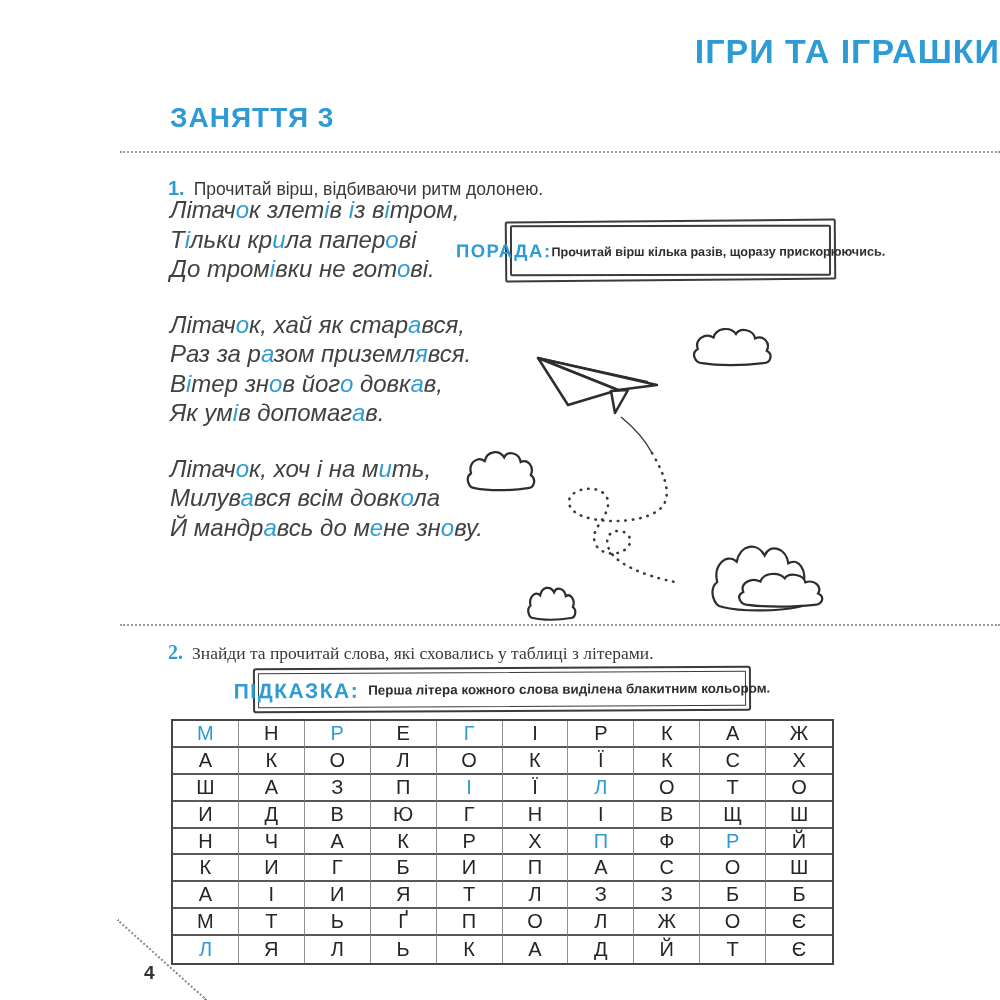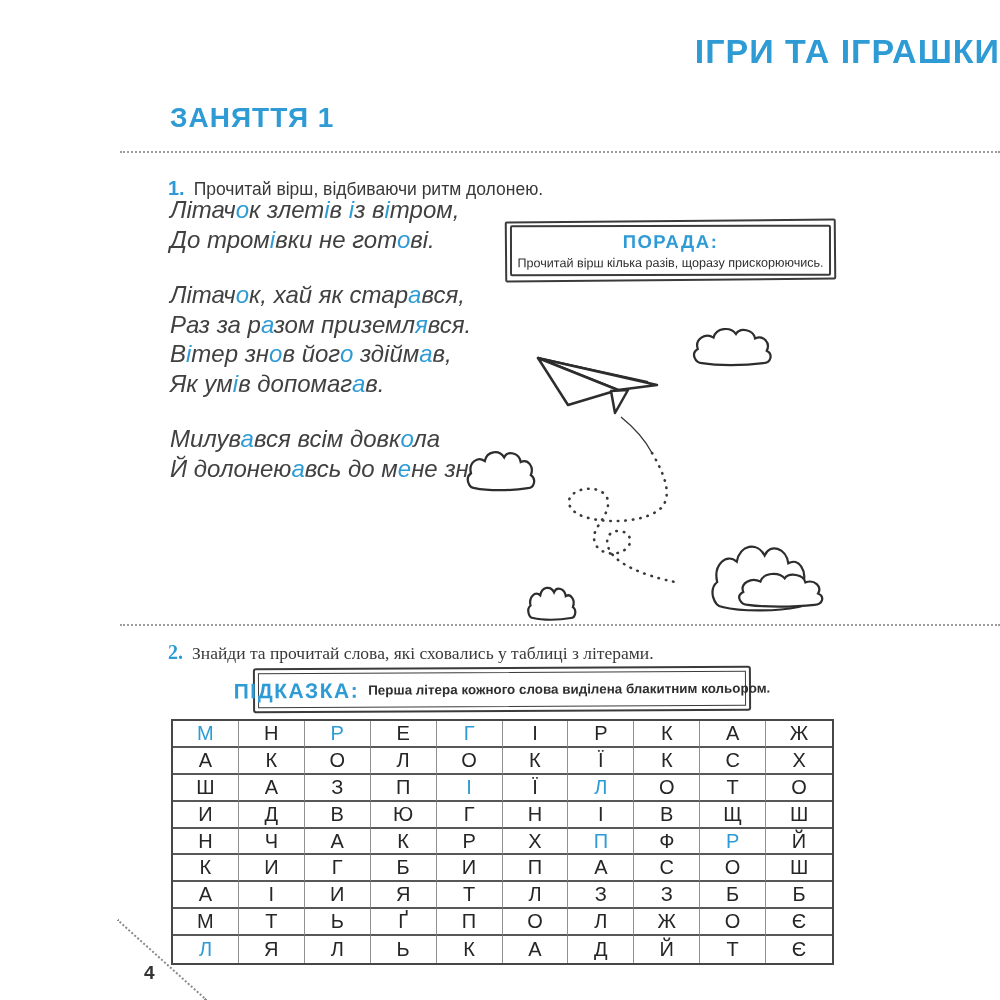--- a/index.html
+++ b/index.html
@@ -31,25 +31,25 @@
   .poem-line { white-space:nowrap; }
   .blue-letter { color:var(--accent); }
 
   .tip-box {
     position:absolute; left:505px; top:220px; width:327px; height:57px;
     border:2px solid #3b3b3b; border-radius:2px; background:#fff; transform:rotate(-0.5deg);
   }
   .tip-inner {
     position:absolute; inset:3px; border:2px solid #3b3b3b; border-radius:2px;
     transform:rotate(0.4deg); background:#fff;
-    display:flex; flex-direction:column; align-items:center; justify-content:center;
+    display:flex; flex-direction:row; align-items:center; justify-content:center;
     text-align:center; padding:13px 6px;
   }
   .tip-title { font-size:18.5px; font-weight:bold; letter-spacing:1.5px; color:var(--accent); }
-  .tip-text  { font-size:12.6px; font-weight:normal; color:#2e2e2e; margin-top:3px; white-space:nowrap; }
+  .tip-text  { font-size:12.6px; font-weight:bold; color:#2e2e2e; margin-top:3px; white-space:nowrap; }
 
   .illustration { position:absolute; left:440px; top:295px; width:460px; height:345px; }
 
   .hint-box {
     position:absolute; left:253px; top:667px; width:494px; height:41px;
     border:2px solid #3b3b3b; border-radius:3px; background:#fff; transform:rotate(-0.3deg);
   }
   .hint-inner {
     position:absolute; inset:3px; border:1.5px solid #3b3b3b; background:#fff;
     display:flex; align-items:center; justify-content:center; gap:9px; white-space:nowrap;
@@ -74,42 +74,44 @@
   .page-number { position:absolute; left:144px; top:962px; font-size:19px; font-weight:bold; color:#333; }
   .corner-dotted {
     position:absolute; left:118px; top:919px; width:120px; height:0;
     border-top:2.5px dotted #8a8a8a; transform:rotate(42deg); transform-origin:left top;
   }
 </style>
 </head>
 <body style="--accent: #2e9bd5;">
 
 <h1 class="page-title">ІГРИ ТА ІГРАШКИ</h1>
-<h2 class="lesson-title">ЗАНЯТТЯ 1</h2>
+<h2 class="lesson-title">ЗАНЯТТЯ 3</h2>
 
 <div class="dotted-line divider-top"></div>
 
 <div class="task task-1">
   <span class="task-num">1.</span><span class="task-text">Прочитай вірш, відбиваючи ритм долонею.</span>
 </div>
 
 <div class="poem" id="poem">
     <div class="stanza">
       <div class="poem-line"><span>Літач</span><span class="blue-letter">о</span><span>к злет</span><span class="blue-letter">і</span><span>в </span><span class="blue-letter">і</span><span>з в</span><span class="blue-letter">і</span><span>тром,</span></div>
+      <div class="poem-line"><span>Т</span><span class="blue-letter">і</span><span>льки кр</span><span class="blue-letter">и</span><span>ла папер</span><span class="blue-letter">о</span><span>ві</span></div>
       <div class="poem-line"><span>До тром</span><span class="blue-letter">і</span><span>вки не гот</span><span class="blue-letter">о</span><span>ві.</span></div>
     </div>
     <div class="stanza">
       <div class="poem-line"><span>Літач</span><span class="blue-letter">о</span><span>к, хай як стар</span><span class="blue-letter">а</span><span>вся,</span></div>
       <div class="poem-line"><span>Раз за р</span><span class="blue-letter">а</span><span>зом приземл</span><span class="blue-letter">я</span><span>вся.</span></div>
-      <div class="poem-line"><span>В</span><span class="blue-letter">і</span><span>тер зн</span><span class="blue-letter">о</span><span>в йог</span><span class="blue-letter">о</span><span> здійм</span><span class="blue-letter">а</span><span>в,</span></div>
+      <div class="poem-line"><span>В</span><span class="blue-letter">і</span><span>тер зн</span><span class="blue-letter">о</span><span>в йог</span><span class="blue-letter">о</span><span> довк</span><span class="blue-letter">а</span><span>в,</span></div>
       <div class="poem-line"><span>Як ум</span><span class="blue-letter">і</span><span>в допомаг</span><span class="blue-letter">а</span><span>в.</span></div>
     </div>
     <div class="stanza">
+      <div class="poem-line"><span>Літач</span><span class="blue-letter">о</span><span>к, хоч і на м</span><span class="blue-letter">и</span><span>ть,</span></div>
       <div class="poem-line"><span>Милув</span><span class="blue-letter">а</span><span>вся всім довк</span><span class="blue-letter">о</span><span>ла</span></div>
-      <div class="poem-line"><span>Й долонею</span><span class="blue-letter">а</span><span>всь до м</span><span class="blue-letter">е</span><span>не зн</span><span class="blue-letter">о</span><span>ву.</span></div>
+      <div class="poem-line"><span>Й мандр</span><span class="blue-letter">а</span><span>всь до м</span><span class="blue-letter">е</span><span>не зн</span><span class="blue-letter">о</span><span>ву.</span></div>
     </div>
   </div>
 
 <div class="tip-box">
   <div class="tip-inner">
     <div class="tip-title">ПОРАДА:</div>
     <div class="tip-text">Прочитай вірш кілька разів, щоразу прискорюючись.</div>
   </div>
 </div>
 

